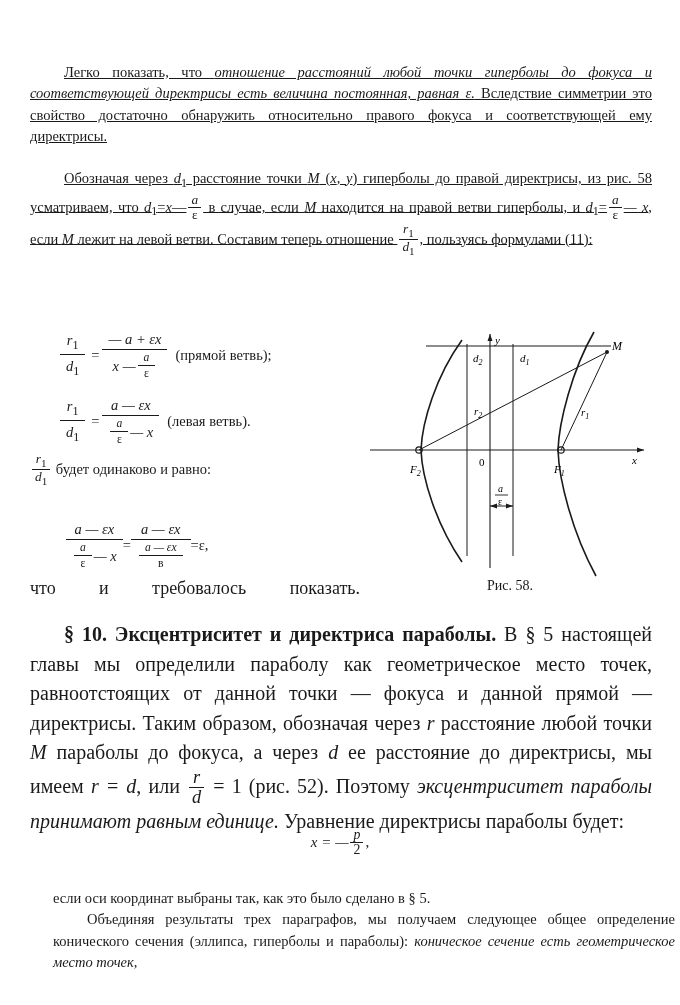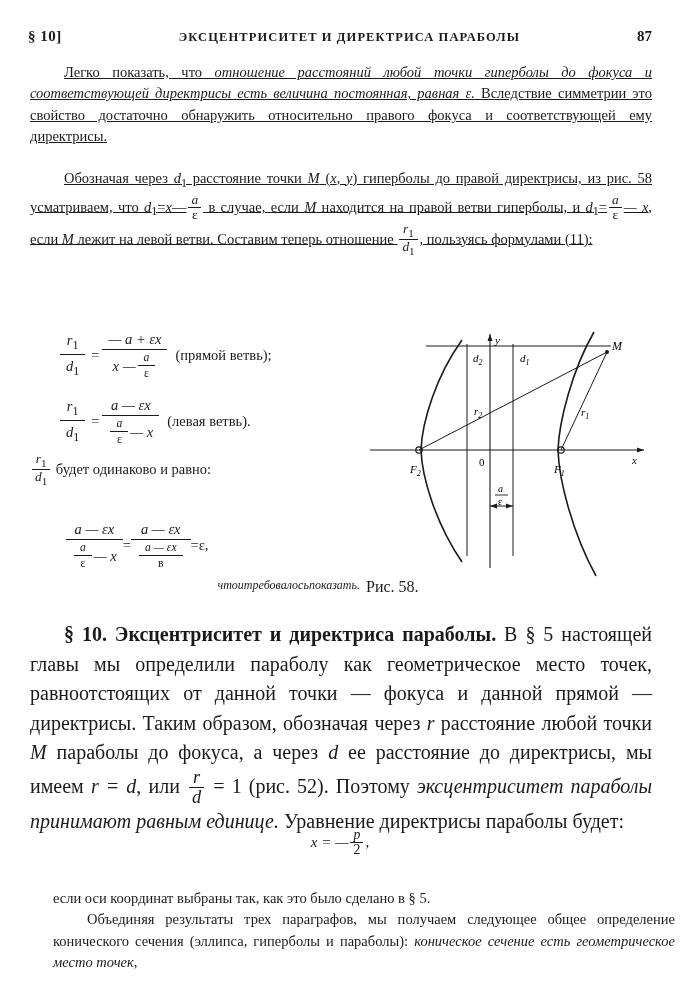--- a/index.html
+++ b/index.html
@@ -120,40 +120,40 @@
     top: 520px;
     font-size: 14.5px;
     display: flex;
     align-items: center;
   }
   .t-required {
     position: absolute;
     left: 30px;
     top: 578px;
     width: 330px;
-    font-size: 12px;
+    font-size: 18px;
     display: flex;
-    justify-content: flex-end;
-    font-style: italic;
+    justify-content: space-between;
   }
 
   
   .figure {
     position: absolute;
     left: 366px;
     top: 318px;
     width: 288px;
     height: 280px;
   }
   .figcaption {
     position: absolute;
     left: 366px;
     top: 578px;
     width: 288px;
-    font-size: 16px;
+    text-align: center;
+    font-size: 14px;
   }
 
   
   .sect {
     position: absolute;
     left: 30px;
     top: 620px;
     width: 622px;
     font-size: 20px;
     line-height: 1.48;
@@ -179,25 +179,20 @@
     line-height: 1.48;
     text-align: justify;
     margin-left: 23px;
   }
 </style>
 </head>
 <body>
 
 <div class="page">
 
-  <div class="header">
-    <span class="hdr-left">§ 10]</span>
-    <span class="hdr-center">ЭКСЦЕНТРИСИТЕТ И ДИРЕКТРИСА ПАРАБОЛЫ</span>
-    <span class="hdr-right">87</span>
-  </div>
 
   <div class="col para1">
     <span class="ind"></span><span>Легко показать, что </span><span class="ital">отношение расстояний любой точки гиперболы до фокуса и соответствующей директрисы есть величина постоянная, равная ε.</span><span> Вследствие симметрии это свойство достаточно обнаружить относительно правого фокуса и соответствующей ему директрисы.</span>
   </div>
 
   <div class="col para2">
     <span class="ind"></span><span>Обозначая через </span><span class="mono-i">d</span><sub>1</sub><span> расстояние точки </span><span class="mono-i">M</span><span> (</span><span class="mono-i">x</span><span>,  </span><span class="mono-i">y</span><span>) гиперболы до правой директрисы, из рис. 58 усматриваем, что </span><span class="mono-i">d</span><sub>1</sub><span>=</span><span class="mono-i">x</span><span>—</span><span class="frac"><span class="num mono-i">a</span><span class="den">ε</span></span><span> в случае, если </span><span class="mono-i">M</span><span> находится на правой ветви гиперболы, и </span><span class="mono-i">d</span><sub>1</sub><span>=</span><span class="frac"><span class="num mono-i">a</span><span class="den">ε</span></span><span class="mono-i">— x</span><span>, если </span><span class="mono-i">M</span><span> лежит на левой ветви. Составим теперь отношение </span><span class="frac"><span class="num"><span class="mono-i">r</span><sub>1</sub></span><span class="den"><span class="mono-i">d</span><sub>1</sub></span></span><span>, пользуясь формулами (11):</span>
   </div>
 
   <div class="formulas">

